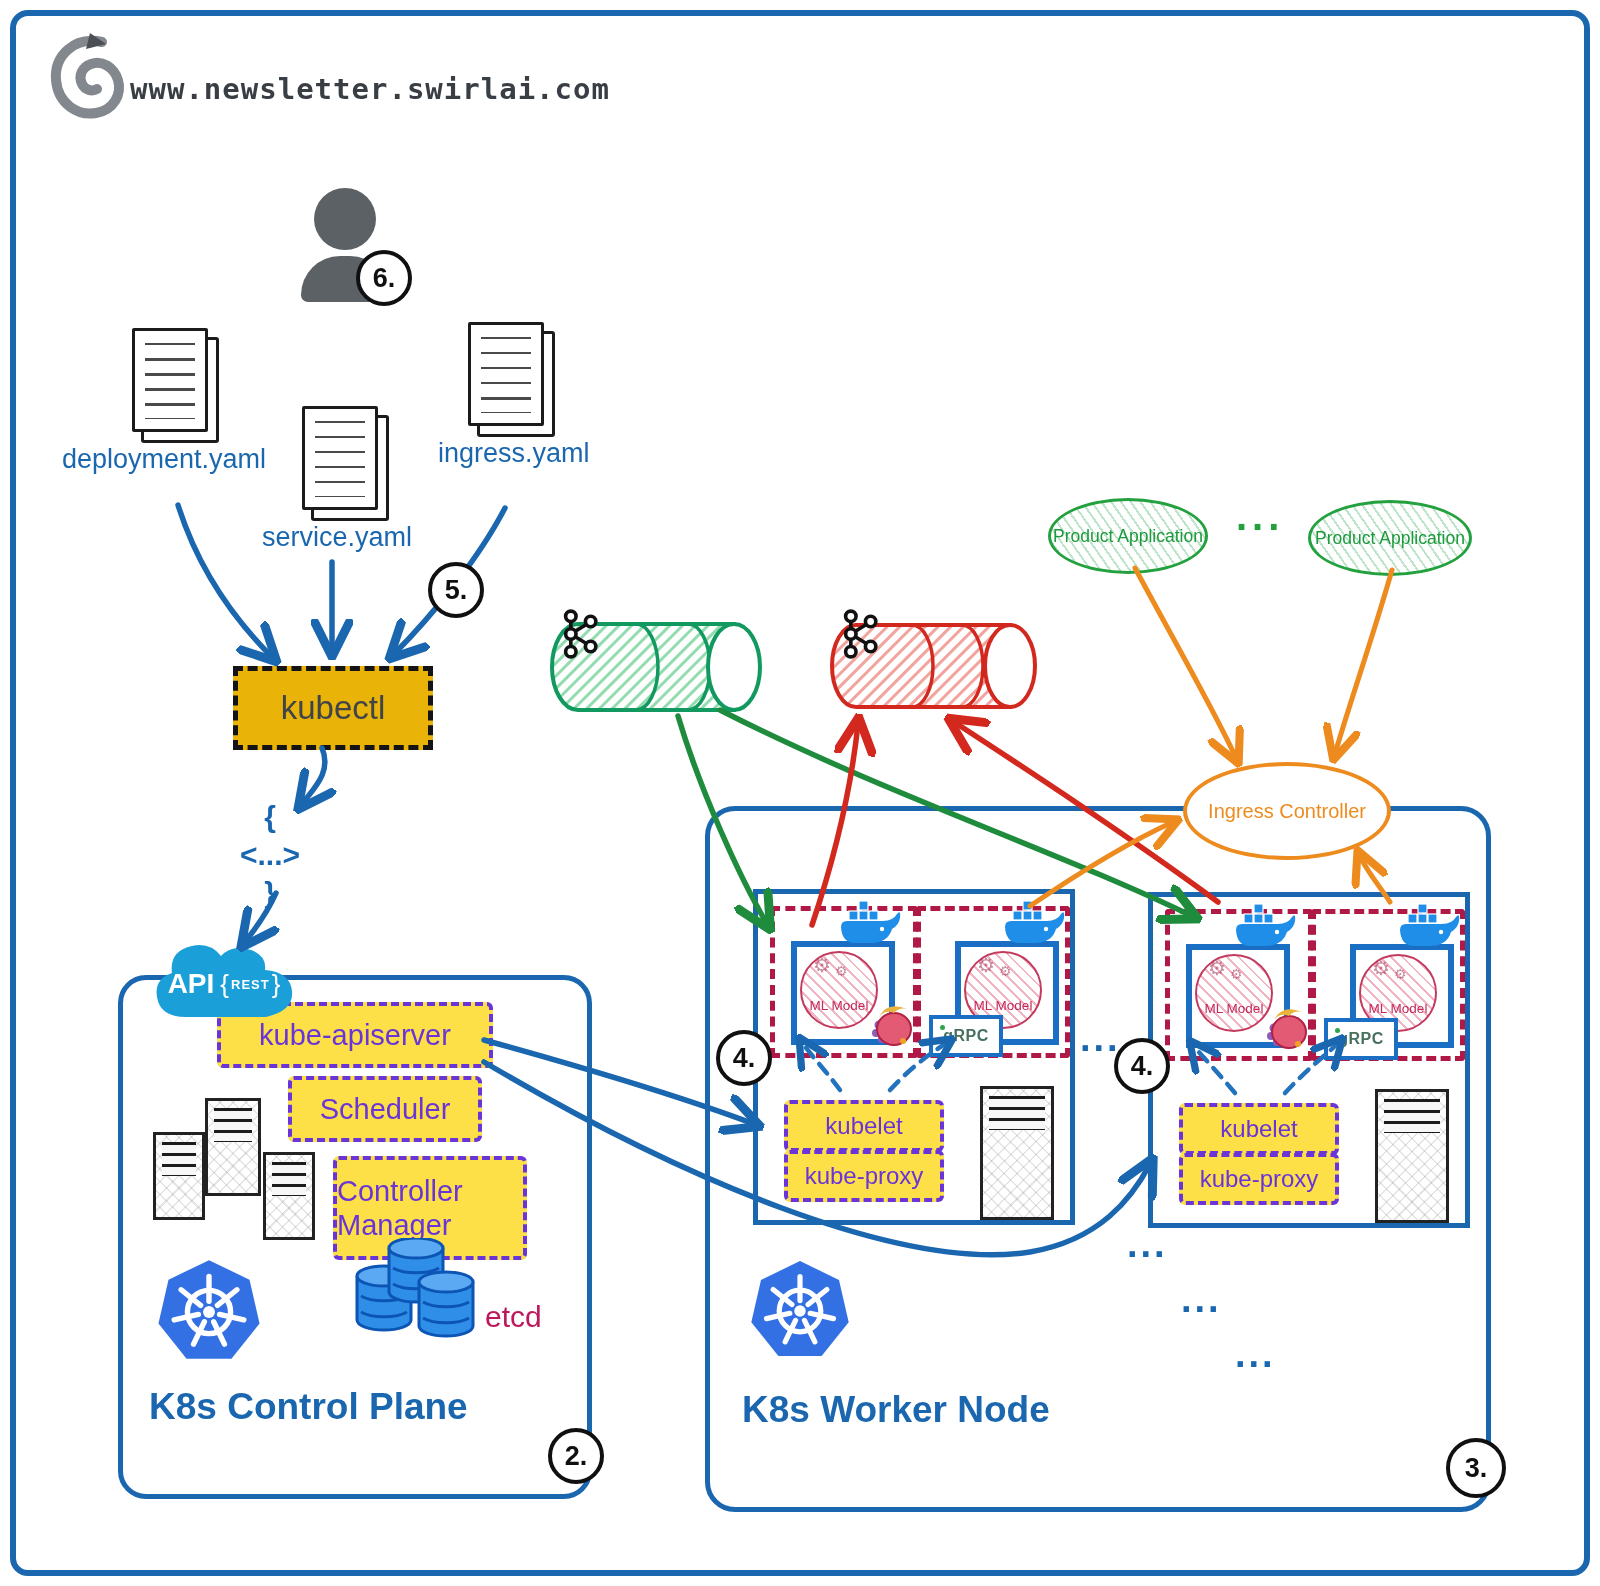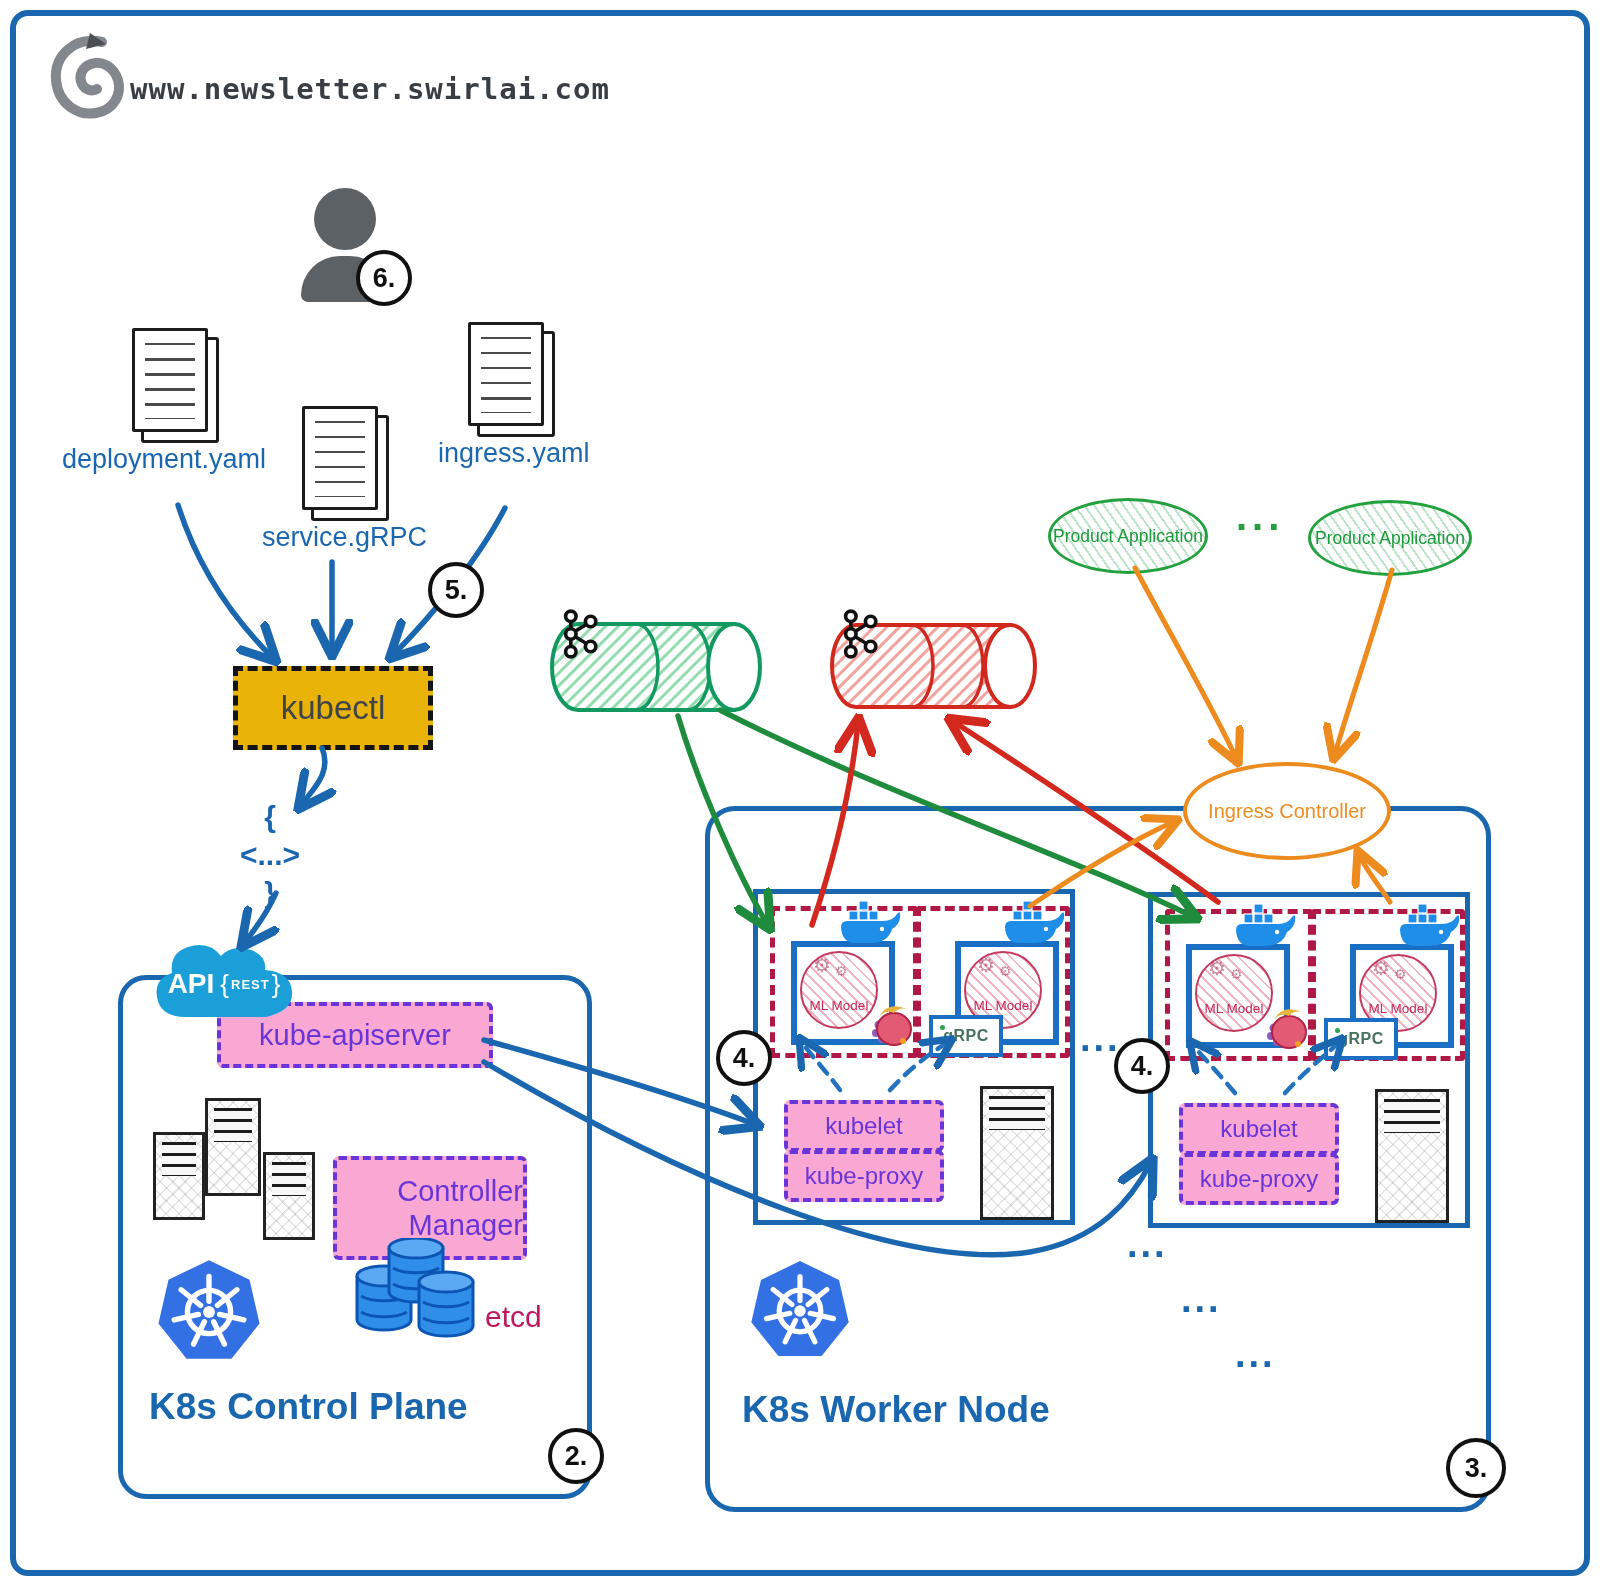--- a/index.html
+++ b/index.html
@@ -6,21 +6,21 @@
   #canvas{position:relative;width:1600px;height:1586px;background:#fff;font-family:"Liberation Sans",sans-serif;overflow:hidden;}
   .abs{position:absolute;margin-top:12px;}
   .frame{position:absolute;inset:10px;border:6px solid #1a67b0;border-radius:18px;}
   .url{font-family:"DejaVu Sans Mono",monospace;font-size:29px;font-weight:600;color:#393e44;letter-spacing:1px;}
   
   .numc{position:absolute;width:48px;height:48px;border-radius:50%;border:4px solid #101010;background:#fff;display:flex;align-items:center;justify-content:center;font-size:27px;font-weight:600;color:#101010;z-index:55;}
   
   .bluebox{position:absolute;border:5px solid #1a67b0;background:#fff;}
   .round{border-radius:28px;}
   .dash-k{position:absolute;border:5px dashed #141414;background:#eab308;display:flex;align-items:center;justify-content:center;font-size:33px;color:#3f4449;}
-  .dash-p{position:absolute;border:4px dashed #6a35d8;border-radius:6px;background:#f9a8d4;display:flex;align-items:center;justify-content:center;color:#6a35d8;text-align:right;}
+  .dash-p{position:absolute;border:4px dashed #6a35d8;border-radius:6px;background:#fde047;display:flex;align-items:center;justify-content:center;color:#6a35d8;text-align:left;}
   .pod{position:absolute;border:5px dashed #b01845;border-radius:4px;background:transparent;}
   .csq{position:absolute;border:6px solid #1a6fc4;background:#fff;}
   
   .server{position:absolute;border:3px solid #222;background:
     repeating-linear-gradient(45deg, rgba(0,0,0,.10) 0 1.5px, transparent 1.5px 9px),
     repeating-linear-gradient(-45deg, rgba(0,0,0,.10) 0 1.5px, transparent 1.5px 9px),#fff;}
   .server::before{content:"";position:absolute;left:6px;right:6px;top:7px;height:34px;
     background:repeating-linear-gradient(to bottom,#1c1c1c 0 3px, transparent 3px 11px),#f7f7f7;}
   
   .doc{position:absolute;background:#fff;border:3px solid #1b1b1b;border-radius:2px;
@@ -64,21 +64,21 @@
   <div class="abs url" style="left:130px;top:60px">www.newsletter.swirlai.com</div>
 
 
   <div class="abs" style="left:314px;top:176px;width:62px;height:62px;border-radius:50%;background:#5c6166;"></div>
   <div class="abs" style="left:301px;top:244px;width:88px;height:46px;border-radius:44px 44px 8px 8px;background:#5c6166;"></div>
   <div class="numc" style="left:356px;top:250px;">6.</div>
 
   <div class="doc" style="left:132px;top:328px;width:70px;height:98px;"></div>
   <div class="filelabel" style="left:62px;top:444px;">deployment.yaml</div>
   <div class="doc" style="left:302px;top:406px;width:70px;height:98px;"></div>
-  <div class="filelabel" style="left:262px;top:522px;">service.gRPC</div>
+  <div class="filelabel" style="left:262px;top:522px;">service.yaml</div>
   <div class="doc" style="left:468px;top:322px;width:70px;height:98px;"></div>
   <div class="filelabel" style="left:438px;top:438px;">ingress.yaml</div>
 
   <div class="dash-k" style="left:233px;top:666px;width:190px;height:74px;">kubectl</div>
   <div class="numc" style="left:428px;top:562px;">5.</div>
 
   <div class="snippet" style="left:222px;top:798px;width:96px;">
     <div>{</div>
     <div>&lt;...&gt;</div>
     <div>}</div>
@@ -89,20 +89,21 @@
   </svg>
   <div class="cloudtxt" style="left:152px;top:962px;width:144px;height:44px;">
     <span style="font-size:28px;font-weight:700;">API</span>
     <span style="font-size:26px;margin:0 2px 0 6px;">{</span>
     <span style="font-size:13px;font-weight:700;letter-spacing:1px;">REST</span>
     <span style="font-size:26px;margin-left:2px;">}</span>
   </div>
 
   <div class="bluebox round" style="left:118px;top:975px;width:464px;height:514px;">
     <div class="dash-p" style="left:94px;top:22px;width:268px;height:58px;font-size:29px;">kube-apiserver</div>
+    <div class="dash-p" style="left:165px;top:96px;width:186px;height:58px;font-size:29px;">Scheduler</div>
     <div class="dash-p" style="left:210px;top:176px;width:186px;height:96px;font-size:29px;line-height:34px;">Controller Manager</div>
     <div class="server" style="left:30px;top:152px;width:46px;height:82px;"></div>
     <div class="server" style="left:82px;top:118px;width:50px;height:92px;"></div>
     <div class="server" style="left:140px;top:172px;width:46px;height:82px;"></div>
     <svg class="icon" style="left:32px;top:278px" width="108" height="108" viewBox="0 0 100 100">
       <polygon points="50,2 87.5,20.1 96.8,60.7 70.8,93.2 29.2,93.2 3.2,60.7 12.5,20.1" fill="#3370e4"></polygon>
       <g stroke="#fff" stroke-width="5" stroke-linecap="round" fill="none">
         <circle cx="50" cy="50" r="20"></circle>
         <line x1="50" y1="40" x2="50" y2="17"></line>
         <line x1="57.8" y1="43.8" x2="75.8" y2="29.4"></line>

